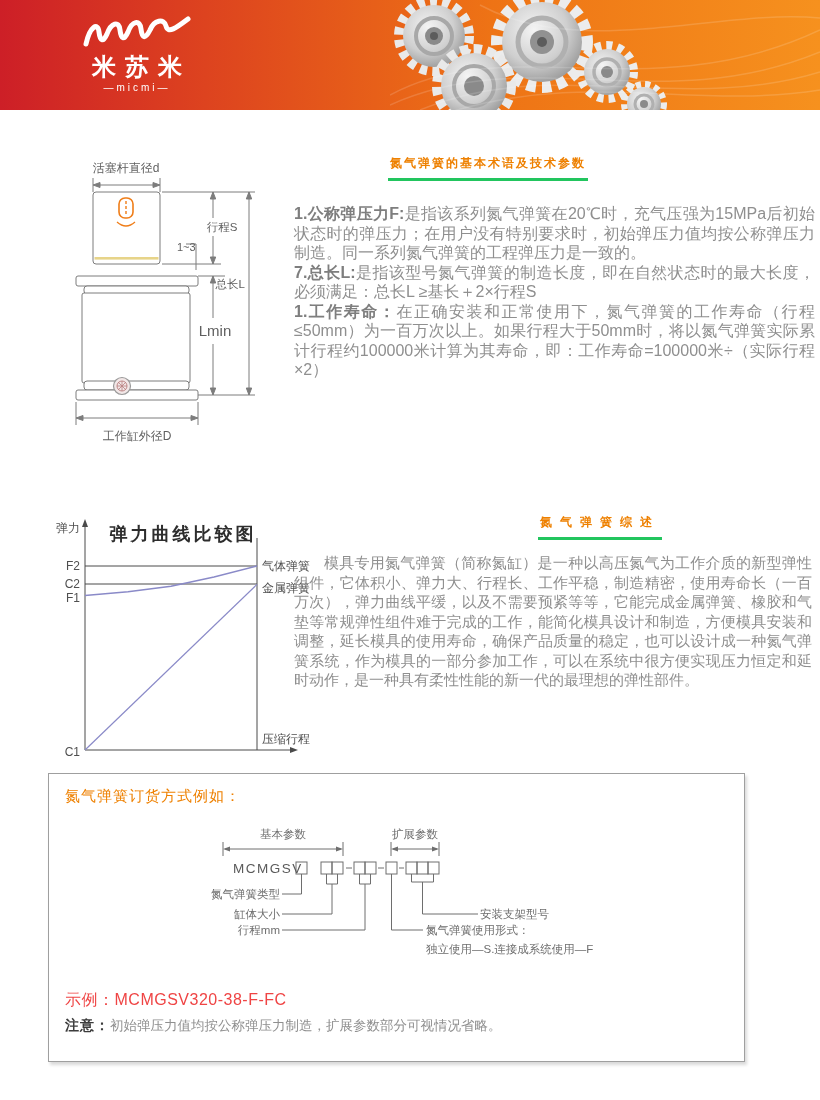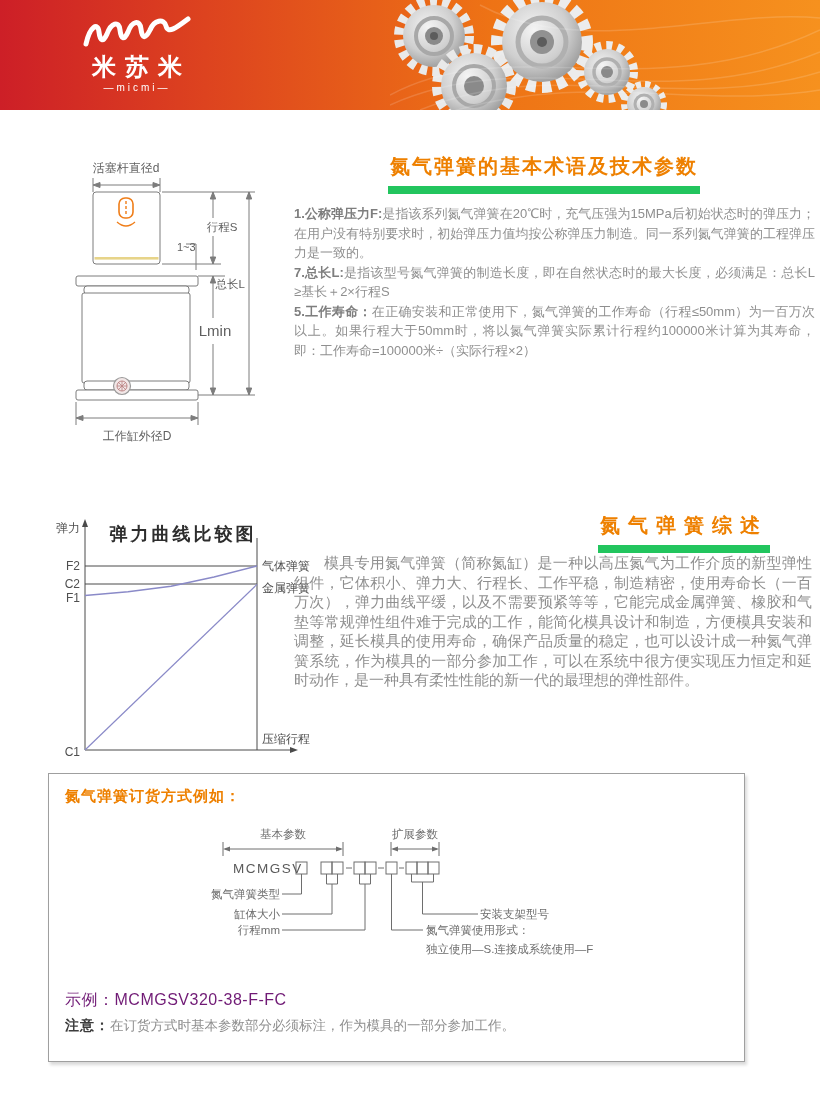--- a/index.html
+++ b/index.html
@@ -9,45 +9,45 @@
   
   .header { position:absolute; left:0; top:0; width:820px; height:110px; overflow:hidden;
             background:linear-gradient(90deg,#cd1f27 0%, #dd431f 25%, #ee7315 60%, #f6911e 100%); }
   .logo { position:absolute; left:62px; top:14px; width:150px; text-align:center; color:#fff; }
   .logo-cn { font-size:24px; font-weight:bold; letter-spacing:9px; text-indent:9px; line-height:26px; }
   .logo-en { font-size:10px; letter-spacing:3px; margin-top:2px; }
   .waves { position:absolute; right:0; top:0; }
   .gears { position:absolute; left:392px; top:-6px; }
 
   
-  .sec-title { color:#ee8000; font-weight:bold; font-size:20px; letter-spacing:2px;
-               display:inline-block; border-bottom:8px solid #22c55e; padding:0 2px 6px 2px; }
+  .sec-title { color:#ee8000; font-weight:bold; font-size:12px; letter-spacing:2px;
+               display:inline-block; border-bottom:3px solid #22c55e; padding:0 2px 6px 2px; }
   .t-terms  { position:absolute; left:388px; top:153px; }
-  .t-over   { position:absolute; left:430px; top:512px; width:340px; text-align:right; }
+  .t-over   { position:absolute; left:430px; top:512px; width:340px; text-align:center; }
   .t-over .sec-title { letter-spacing:8px; }
 
   
   .terms-list { position:absolute; left:294px; top:204px; width:521px; }
-  .terms-list p { font-size:13px; line-height:19.5px; color:#8f8f8f; text-align:justify; }
+  .terms-list p { font-size:16px; line-height:19.5px; color:#8f8f8f; text-align:justify; }
   .terms-list b { color:#7e7e7e; }
   .over-body { position:absolute; left:294px; top:553px; width:518px;
                font-size:15px; line-height:19.5px; color:#8f8f8f; text-align:justify; text-indent:2em; }
 
   
   svg text { font-family:"Liberation Sans", sans-serif; }
   .dg { position:absolute; left:55px; top:152px; }
   .ch { position:absolute; left:35px; top:510px; }
 
   
   .order-box { position:absolute; left:48px; top:773px; width:697px; height:289px;
                border:1px solid #9f9f9f; background:#fff; box-shadow:2px 3px 3px rgba(0,0,0,0.15); }
-  .order-title { position:absolute; left:16px; top:13px; color:#ee8000; font-weight:bold;
+  .order-title { position:absolute; left:16px; top:13px; color:#ee8000; font-weight:normal;
                  font-size:15px; letter-spacing:1px; }
   .order-svg { position:absolute; left:161px; top:52px; }
-  .example-line { position:absolute; left:16px; top:216px; font-size:16px; color:#701a75; letter-spacing:0.5px; }
+  .example-line { position:absolute; left:16px; top:216px; font-size:16px; color:#ef4444; letter-spacing:0.5px; }
   .note-line { position:absolute; left:16px; top:243px; font-size:13.5px; color:#8f8f8f; }
   .note-line b { color:#3c3c3c; font-size:14px; letter-spacing:1px;text-align:center; }
 </style>
 </head>
 <body>
 
 <div class="page">
 
   <div class="header">
     <svg class="gears" width="330" height="125" viewBox="0 0 330 125">
@@ -111,21 +111,21 @@
     </div>
   </div>
 
   <div class="t-terms">
     <span class="sec-title">氮气弹簧的基本术语及技术参数</span>
   </div>
 
   <div class="terms-list">
     <p><b>1.公称弹压力F:</b><span>是指该系列氮气弹簧在20℃时，充气压强为15MPa后初始状态时的弹压力；在用户没有特别要求时，初始弹压力值均按公称弹压力制造。同一系列氮气弹簧的工程弹压力是一致的。</span></p>
     <p><b>7.总长L:</b><span>是指该型号氮气弹簧的制造长度，即在自然状态时的最大长度，必须满足：总长L ≥基长＋2×行程S</span></p>
-    <p><b>5.工作寿命：</b><span>在正确安装和正常使用下，氮气弹簧的工作寿命（行程≤50mm）为一百万次以上。如果行程大于50mm时，将以氮气弹簧实际累计行程约100000米计算为其寿命，即：工作寿命=100000米÷（实际行程×2）</span></p>
+    <p><b>1.工作寿命：</b><span>在正确安装和正常使用下，氮气弹簧的工作寿命（行程≤50mm）为一百万次以上。如果行程大于50mm时，将以氮气弹簧实际累计行程约100000米计算为其寿命，即：工作寿命=100000米÷（实际行程×2）</span></p>
   </div>
 
   <svg class="dg" width="250" height="300" viewBox="0 0 250 300">
     <g stroke="#7c7c7c" stroke-width="1" fill="none">
 
       <line x1="38" y1="26" x2="38" y2="40"></line>
         <line x1="105" y1="26" x2="105" y2="40"></line>
       <line x1="41" y1="33" x2="102" y2="33"></line>
       <polygon points="38,33 45,30.5 45,35.5" fill="#7c7c7c"></polygon>
         <polygon points="105,33 98,30.5 98,35.5" fill="#7c7c7c"></polygon>
@@ -267,16 +267,16 @@
         <text x="70" y="72" text-anchor="end">氮气弹簧类型</text>
         <text x="70" y="92" text-anchor="end">缸体大小</text>
         <text x="70" y="108" text-anchor="end">行程mm</text>
         <text x="216" y="108">氮气弹簧使用形式：</text>
         <text x="216" y="127">独立使用—S.连接成系统使用—F</text>
         <text x="270" y="92">安装支架型号</text>
       </g>
     </svg>
 
     <div class="example-line"><span>示例：</span><span>MCMGSV320-38-F-FC</span></div>
-    <div class="note-line"><b>注意：</b><span>在订货方式时基本参数部分必须标注，作为模具的一部分参加工作。</span></div>
+    <div class="note-line"><b>注意：</b><span>初始弹压力值均按公称弹压力制造，扩展参数部分可视情况省略。</span></div>
   </div>
 
 </div>
 
 </body></html>

